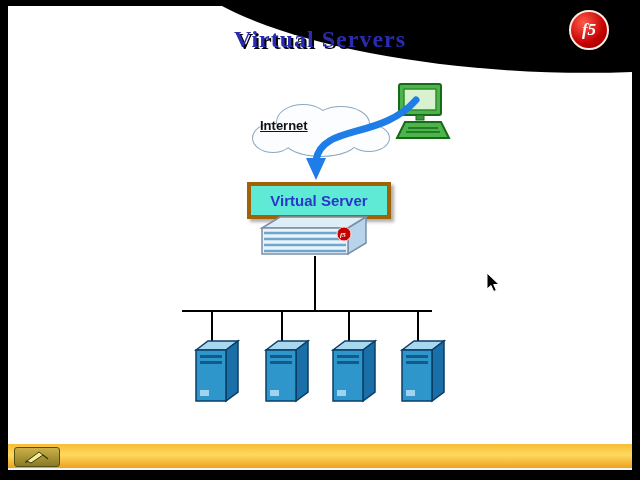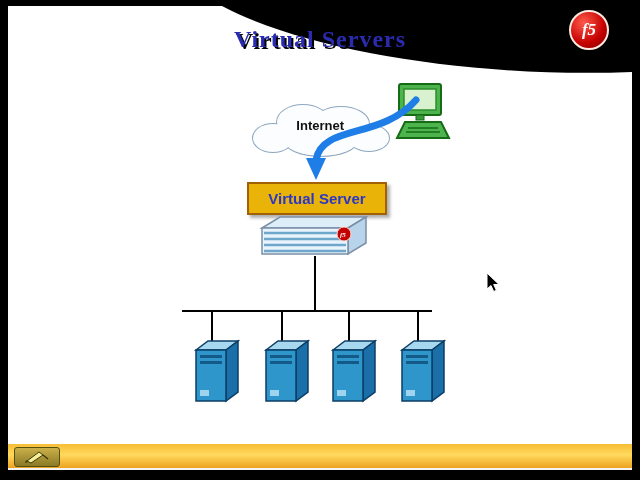--- a/index.html
+++ b/index.html
@@ -12,28 +12,28 @@
   .title{left:0;top:20px;width:624px;text-align:center;z-index:2;
          font-family:"Liberation Serif",serif;font-weight:bold;font-size:24px;
          color:#2b2bb0;text-shadow:2px 2px 0 #000;letter-spacing:1px;}
   .f5logo{left:561px;top:4px;width:36px;height:36px;border-radius:50%;z-index:3;
           background:radial-gradient(circle at 35% 30%, #ff5a4a, #c40000 60%, #7e0000);
           border:2px solid #ffe9e0;display:flex;align-items:center;justify-content:center;
           color:#fff;font-weight:bold;font-style:italic;font-size:17px;
           font-family:"Liberation Serif",serif;}
 
   .cloud-wrap{left:243px;top:90px;width:140px;height:64px;z-index:2;}
-  .cloud-label{position:absolute;left:9px;top:22px;width:84px;text-align:right;
-               font-weight:bold;font-size:13px;color:#111;}
+  .cloud-label{position:absolute;left:9px;top:22px;width:84px;text-align:left;
+               font-weight:bold;font-size:13px;color:#111;text-decoration:underline;}
 
   .computer{left:384px;top:76px;z-index:2;}
   .arrow{left:278px;top:84px;z-index:4;pointer-events:none;}
 
-  .vsbox{left:239px;top:176px;width:136px;height:29px;background:#eab308;z-index:3;
-         border:2px solid #a16207;box-shadow:3px 3px 3px rgba(120,120,120,.6);
+  .vsbox{left:239px;top:176px;width:136px;height:29px;background:#5eead4;z-index:3;
+         border:4px solid #a16207;box-shadow:3px 3px 3px rgba(120,120,120,.6);
          display:flex;align-items:center;justify-content:center;
          font-weight:bold;font-size:15px;color:#2a36c8;}
   .appliance{left:250px;top:206px;z-index:3;}
 
   .line{background:#000;z-index:1;}
   .v-main{left:306px;top:250px;width:2px;height:56px;}
   .h-bus{left:174px;top:304px;width:250px;height:2px;}
   .drop{width:2px;height:30px;top:305px;}
   .server{top:332px;z-index:2;}
 

